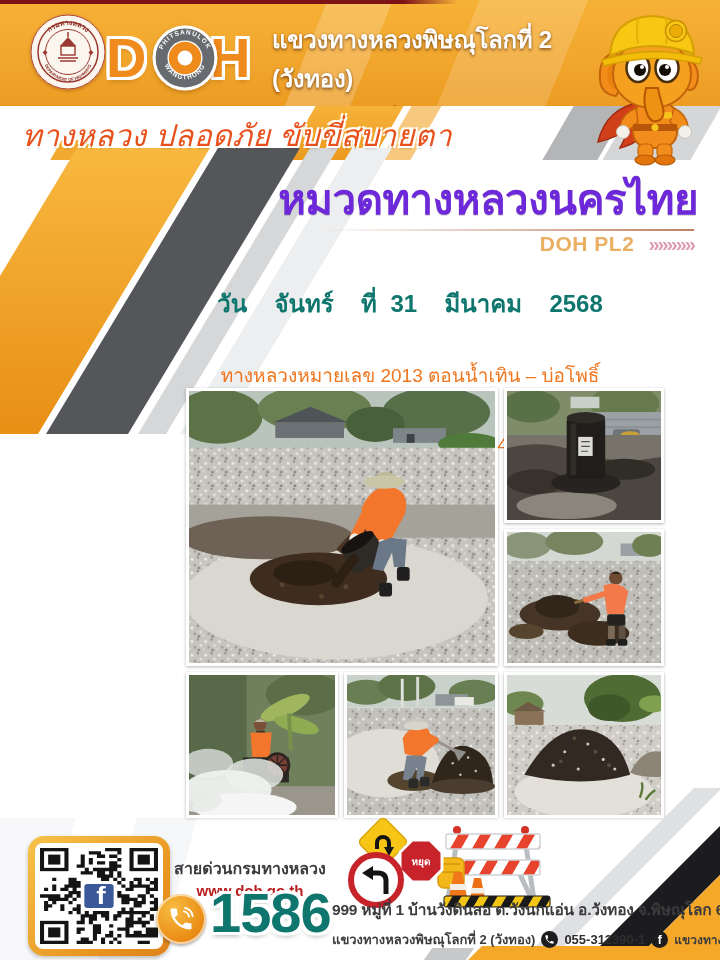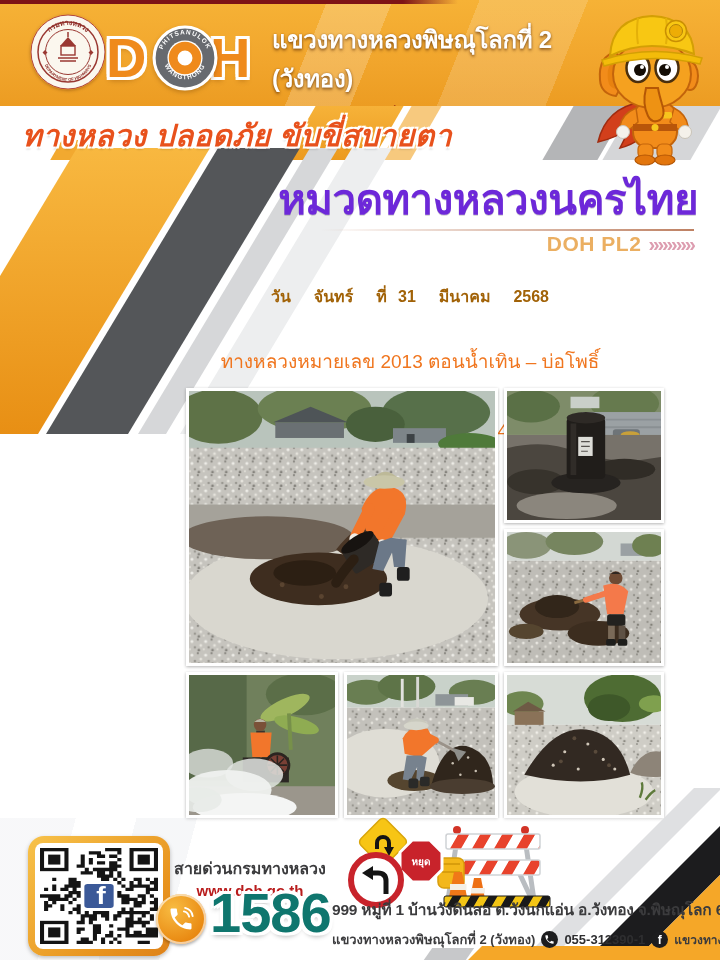--- a/index.html
+++ b/index.html
@@ -26,39 +26,39 @@
   .org-title{font-size:24px;font-weight:800;color:#fff;letter-spacing:-.3px;
     text-shadow:0 2px 3px rgba(80,35,0,.55),0 0 2px rgba(80,35,0,.4);}
   .org-subtitle{margin-top:6px;font-size:14px;font-weight:800;color:#8E1B12;}
 
   
   .mascot{left:586px;top:4px;width:132px;height:164px;z-index:30;}
 
   
   .slogan-band{left:0;top:106px;width:720px;height:54px;background:#fff;overflow:hidden;}
   .sb-stripe{position:absolute;top:0;height:54px;transform:skewX(-30deg);}
-  .slogan-text{left:22px;top:112px;font-size:30px;font-weight:700;font-style:italic;
+  .slogan-text{left:22px;top:112px;font-size:30px;font-weight:400;font-style:italic;
     color:#E8511C;letter-spacing:.5px;white-space:nowrap;z-index:5;
     text-shadow:-2px -2px 0 #fff,2px -2px 0 #fff,-2px 2px 0 #fff,2px 2px 0 #fff,0 3px 2px rgba(0,0,0,.15);}
 
   
   .left-stripes{left:0;top:142px;width:400px;height:292px;}
 
   
   .section-title{right:22px;top:166px;font-size:42px;font-weight:900;color:#6d28d9;
     letter-spacing:-.5px;white-space:nowrap;text-shadow:0 1px 0 rgba(0,0,0,.2);}
   .section-line{left:320px;top:229px;right:26px;height:2px;
     background:linear-gradient(to right,rgba(190,128,98,0),#BE8062);}
-  .section-code-row{right:26px;top:232px;display:flex;align-items:center;gap:7px;}
+  .section-code-row{right:26px;top:232px;display:flex;align-items:center;gap:14px;}
   .section-code{font-size:21px;font-weight:900;color:#EBAF62;letter-spacing:.5px;}
   .section-arrows{font-size:20px;font-weight:800;color:#DD9DB0;letter-spacing:-2px;}
 
   
   .announce{left:110px;right:10px;top:248px;text-align:center;white-space:pre-wrap;}
-  .announce-date{font-size:16px;font-weight:800;color:#a16207;word-spacing:7px;}
+  .announce-date{font-size:24px;font-weight:800;color:#0f766e;word-spacing:7px;}
   .announce-line{font-size:19px;font-weight:400;color:#F0761F;line-height:33px;}
   .announce-line:first-of-type{margin-top:7px;}
 
   
   .photo-grid{left:186px;top:388px;width:478px;height:430px;}
   .photo{position:absolute;background:#fff;padding:3px;box-sizing:border-box;
     box-shadow:0 1px 3px rgba(0,0,0,.30);}
   .photo svg{display:block;width:100%;height:100%;}
   .p1{left:0;top:0;width:312px;height:278px;}
   .p2{left:318px;top:0;width:160px;height:135px;}

